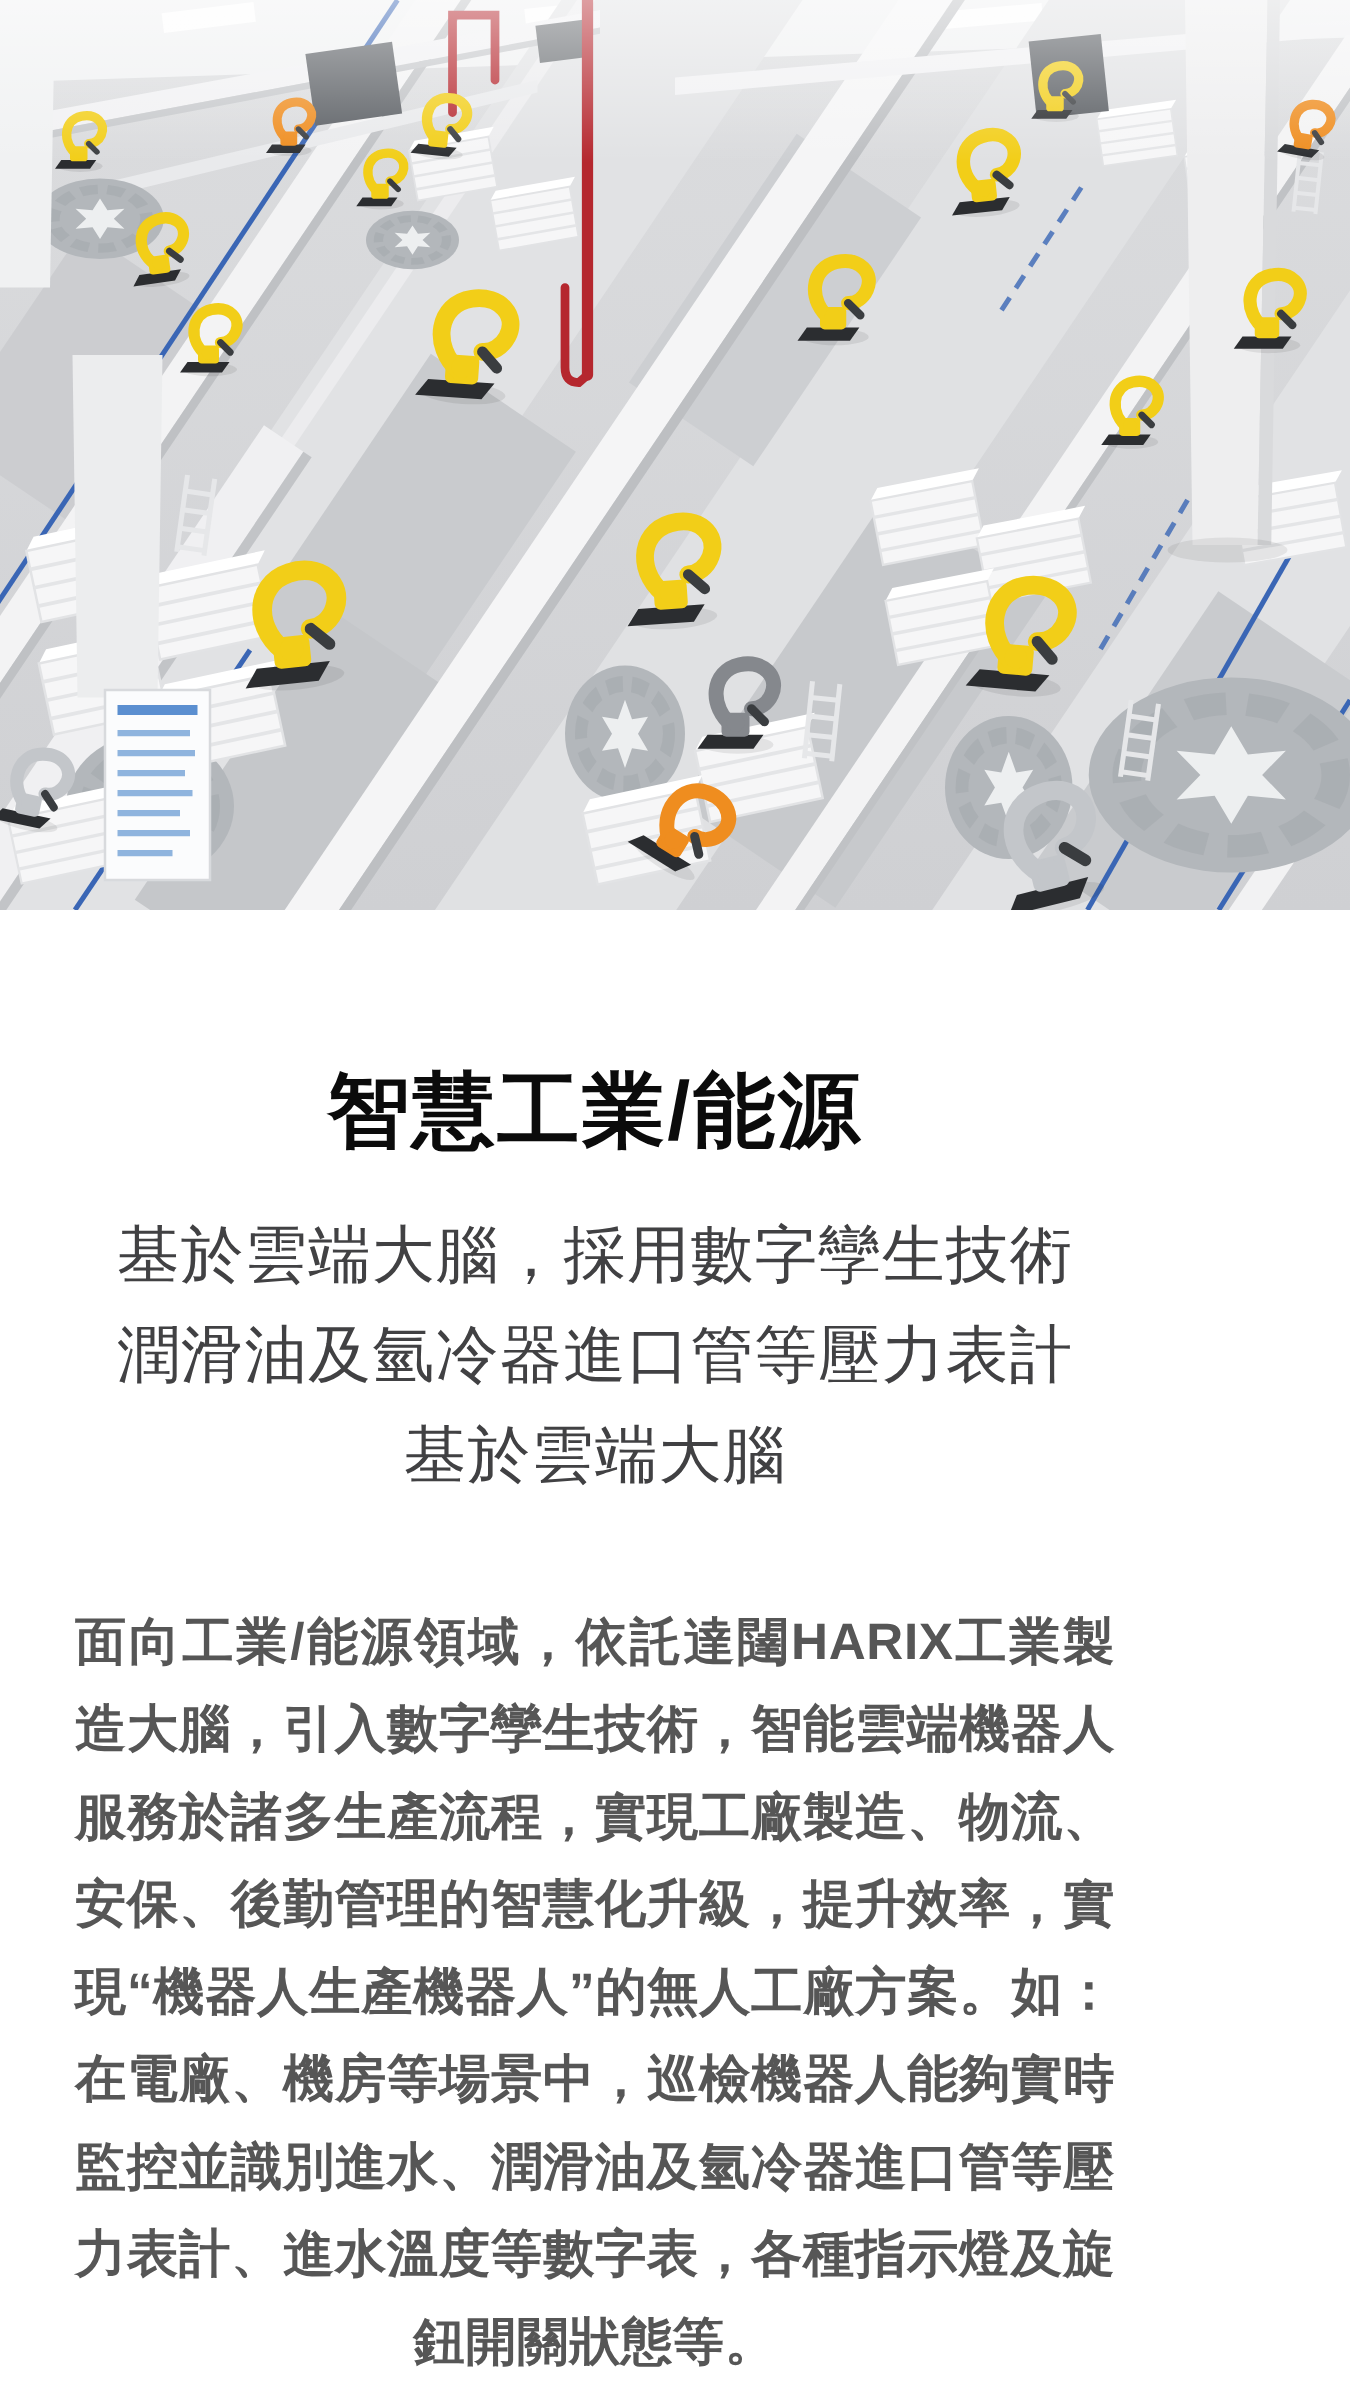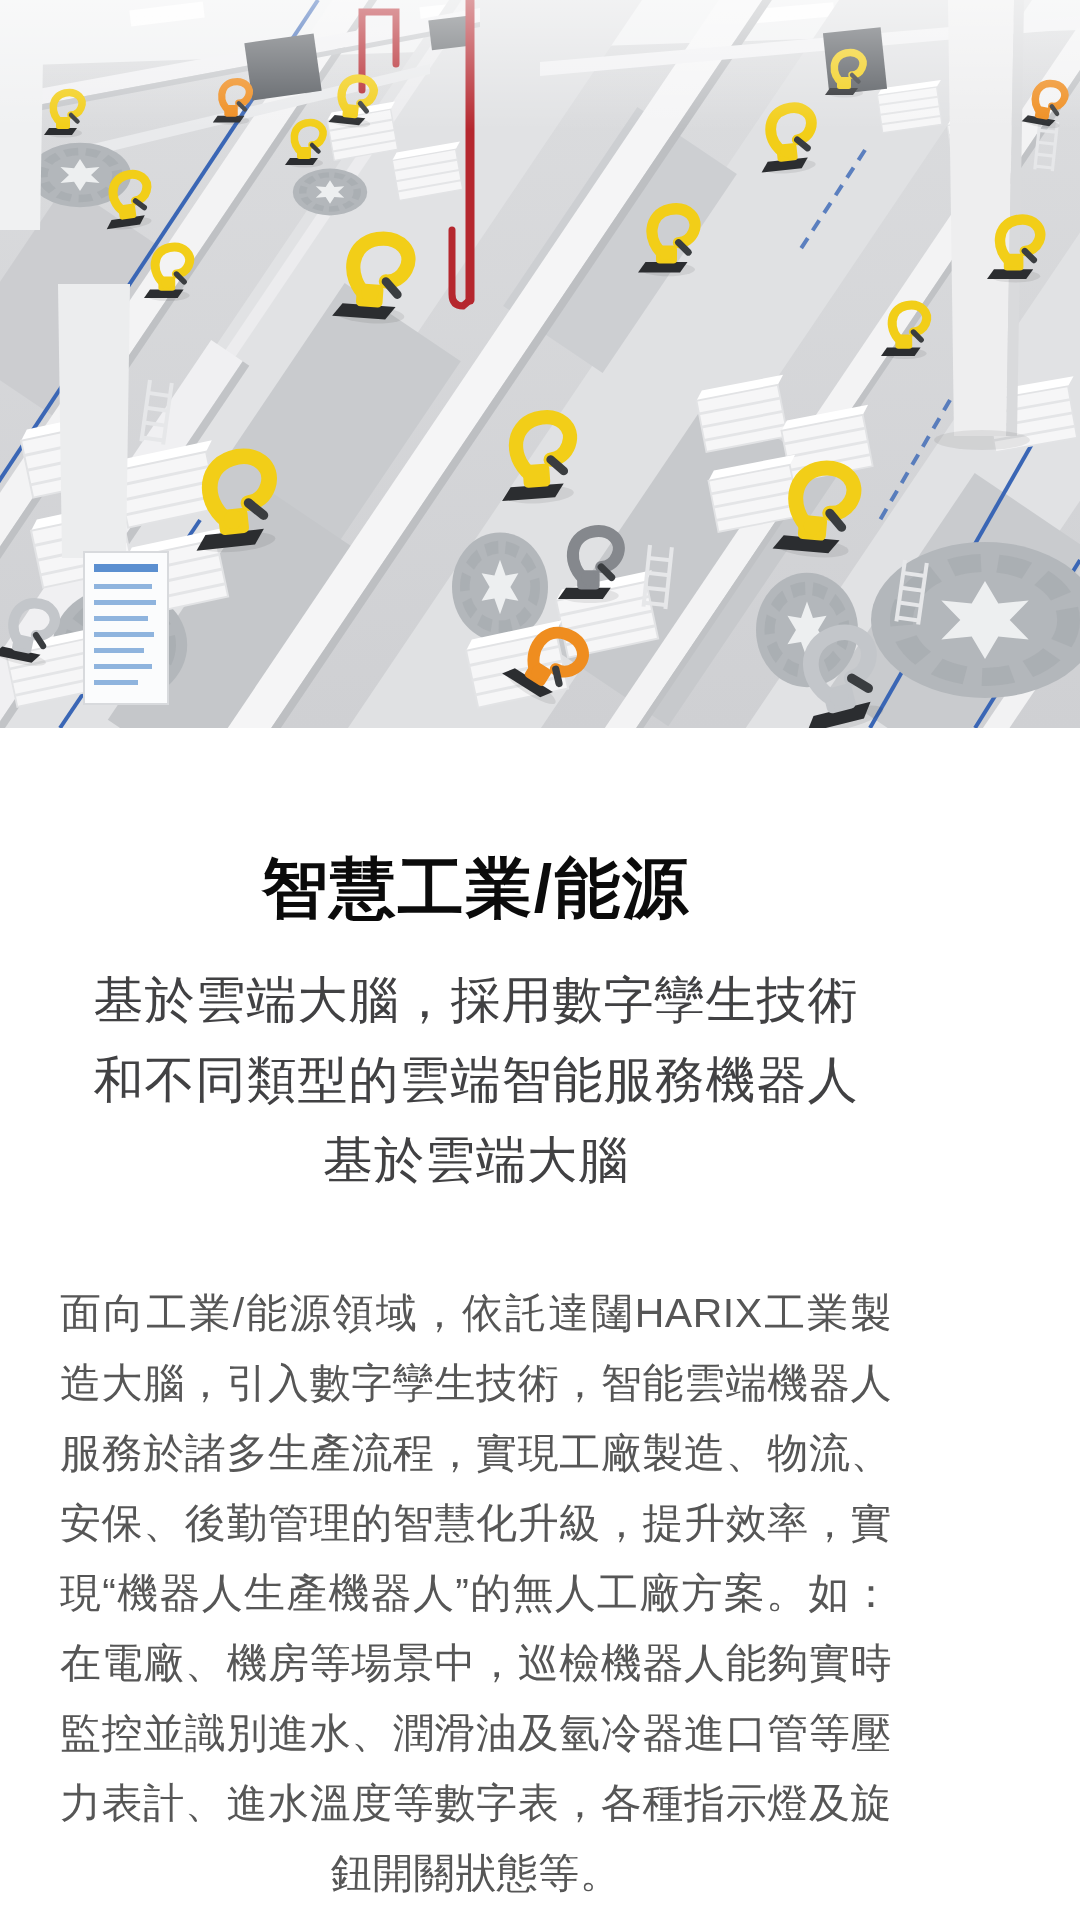--- a/index.html
+++ b/index.html
@@ -16,26 +16,26 @@
   }
   .hero svg{display:block;width:1080px;height:728px;}
   .title{
     margin:124px 0 0 0;
     font-size:66px;line-height:72px;font-weight:600;
     color:#0b0b0b;text-align:center;letter-spacing:2px;
   }
   .subtitle{
     margin:40px 30px 0 30px;
     font-size:50px;line-height:80px;font-weight:500;
-    color:#414143;text-align:center;letter-spacing:1px;font-family:Liberation Mono, monospace;
+    color:#414143;text-align:center;letter-spacing:1px;
   }
   .subtitle span{display:block;}
   .body-text{
     margin:74px 60px 0 60px;
-    font-size:41px;line-height:70px;font-weight:400;
+    font-size:41px;line-height:70px;font-weight:700;
     color:#565656;
     text-align:justify;
     text-align-last:center;
     letter-spacing:0.5px;
   }
 </style>
 </head>
 <body>
 
 <div class="page">
@@ -257,19 +257,19 @@
       </g>
 
       <rect x="0" y="0" width="1080" height="130" fill="url(#topWash)"></rect>
     </svg>
   </figure>
 
   <h1 class="title">智慧工業/能源</h1>
 
   <h2 class="subtitle">
     <span>基於雲端大腦，採用數字孿生技術</span>
-    <span>和不同類型的雲端智能服務機器人</span>
+    <span>潤滑油及氫冷器進口管等壓力表計</span>
     <span>基於雲端大腦</span>
   </h2>
 
   <p class="body-text">面向工業/能源領域，依託達闥HARIX工業製造大腦，引入數字孿生技術，智能雲端機器人服務於諸多生產流程，實現工廠製造、物流、安保、後勤管理的智慧化升級，提升效率，實現“機器人生產機器人”的無人工廠方案。如：在電廠、機房等場景中，巡檢機器人能夠實時監控並識別進水、潤滑油及氫冷器進口管等壓力表計、進水溫度等數字表，各種指示燈及旋鈕開關狀態等。</p>
 
 </div>
 
 </body></html>

